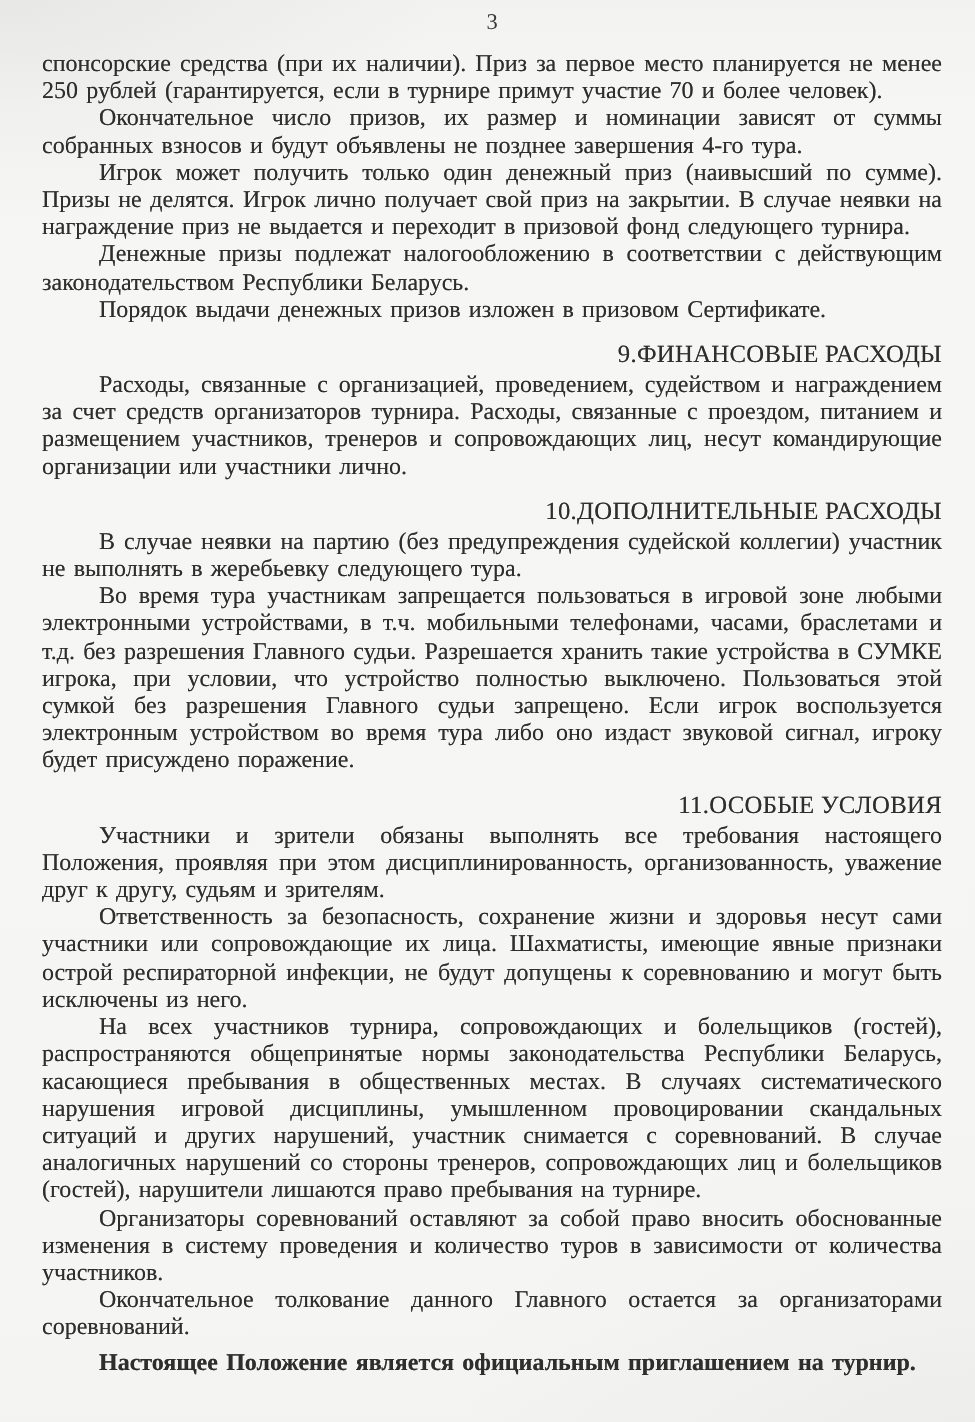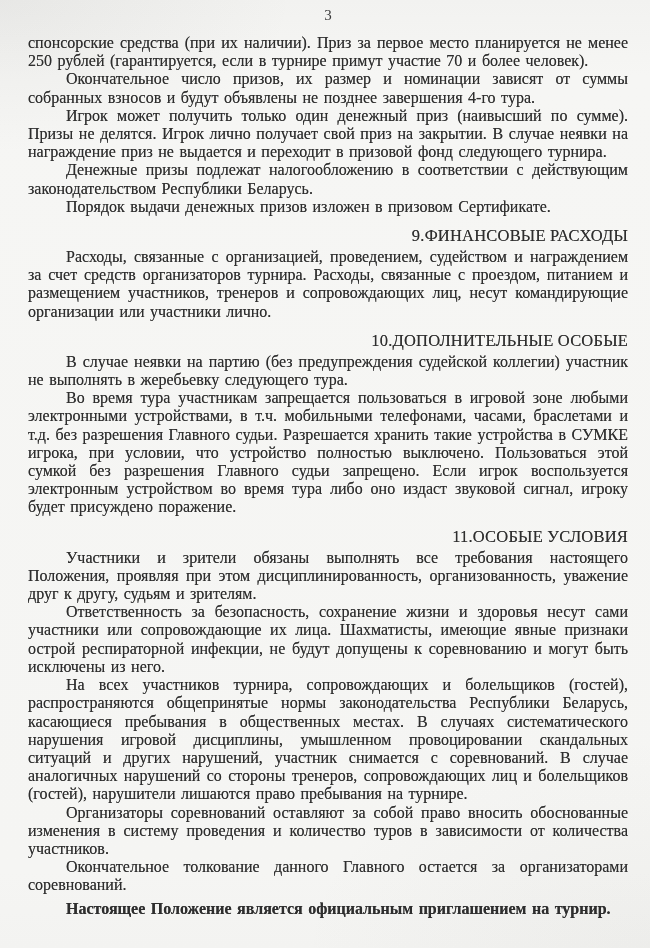--- a/index.html
+++ b/index.html
@@ -68,21 +68,21 @@
     <p class="para">Игрок может получить только один денежный приз (наивысший по сумме). Призы не делятся. Игрок лично получает свой приз на закрытии. В случае неявки на награждение приз не выдается и переходит в призовой фонд следующего турнира.</p>
     <p class="para">Денежные призы подлежат налогообложению в соответствии с действующим законодательством Республики Беларусь.</p>
     <p class="para">Порядок выдачи денежных призов изложен в призовом Сертификате.</p>
 
     <h2 class="sec">
       <span class="num">9.</span><span>ФИНАНСОВЫЕ РАСХОДЫ</span>
     </h2>
     <p class="para">Расходы, связанные с организацией, проведением, судейством и награждением за счет средств организаторов турнира. Расходы, связанные с проездом, питанием и размещением участников, тренеров и сопровождающих лиц, несут командирующие организации или участники лично.</p>
 
     <h2 class="sec">
-      <span class="num">10.</span><span>ДОПОЛНИТЕЛЬНЫЕ ОСОБЫЕ</span>
+      <span class="num">10.</span><span>ДОПОЛНИТЕЛЬНЫЕ РАСХОДЫ</span>
     </h2>
     <p class="para">В случае неявки на партию (без предупреждения судейской коллегии) участник не выполнять в жеребьевку следующего тура.</p>
     <p class="para">Во время тура участникам запрещается пользоваться в игровой зоне любыми электронными устройствами, в т.ч. мобильными телефонами, часами, браслетами и т.д. без разрешения Главного судьи. Разрешается хранить такие устройства в СУМКЕ игрока, при условии, что устройство полностью выключено. Пользоваться этой сумкой без разрешения Главного судьи запрещено. Если игрок воспользуется электронным устройством во время тура либо оно издаст звуковой сигнал, игроку будет присуждено поражение.</p>
 
     <h2 class="sec">
       <span class="num">11.</span><span>ОСОБЫЕ УСЛОВИЯ</span>
     </h2>
     <p class="para">Участники и зрители обязаны выполнять все требования настоящего Положения, проявляя при этом дисциплинированность, организованность, уважение друг к другу, судьям и зрителям.</p>
     <p class="para">Ответственность за безопасность, сохранение жизни и здоровья несут сами участники или сопровождающие их лица. Шахматисты, имеющие явные признаки острой респираторной инфекции, не будут допущены к соревнованию и могут быть исключены из него.</p>
     <p class="para gt">На всех участников турнира, сопровождающих и болельщиков (гостей), распространяются общепринятые нормы законодательства Республики Беларусь, касающиеся пребывания в общественных местах. В случаях систематического нарушения игровой дисциплины, умышленном провоцировании скандальных ситуаций и других нарушений, участник снимается с соревнований. В случае аналогичных нарушений со стороны тренеров, сопровождающих лиц и болельщиков (гостей), нарушители лишаются право пребывания на турнире.</p>

